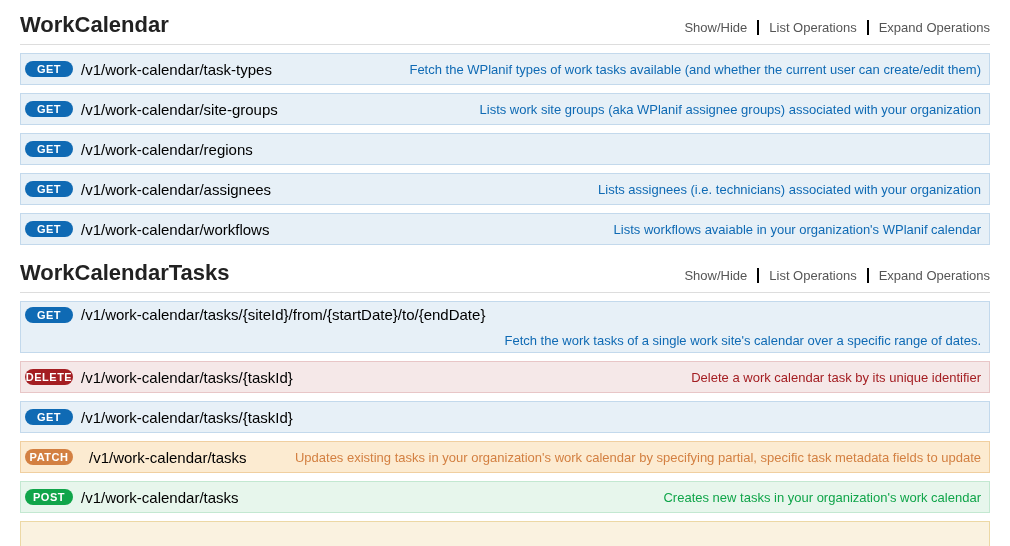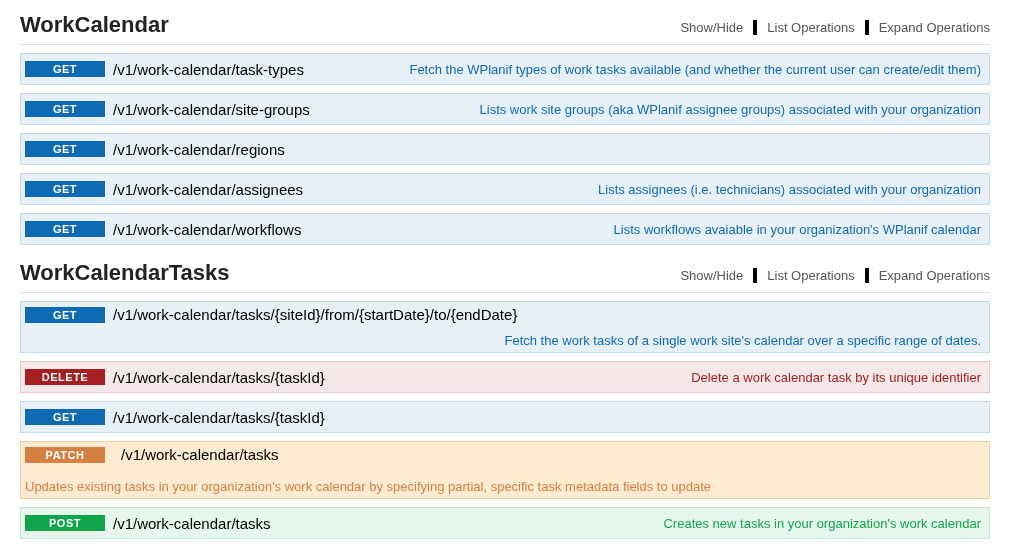--- a/index.html
+++ b/index.html
@@ -28,21 +28,21 @@
   }
   .section-actions {
     font-size: 13px;
     color: #555;
     display: flex;
     gap: 0;
   }
   .section-actions span {
     cursor: pointer;
     padding: 0 10px;
-    border-right: 4px solid #000000;
+    border-right: 2px solid #000000;
   }
   .section-actions span:last-child { border-right: none; padding-right: 0; }
   .ops { display: flex; flex-direction: column; gap: 8px; }
   .op {
     display: flex;
     align-items: center;
     flex-wrap: wrap;
     border: 1px solid;
     padding: 4px 8px 4px 4px;
     gap: 8px;
@@ -57,23 +57,24 @@
   .op.post   { background: #e7f6ec; border-color: #c3e8d1; }
   .op.put    { background: #faf2e0; border-color: #ecd8a5; }
 
   .method {
     text-align: center;
     color: #fff;
     font-weight: 700;
     font-size: 11px;
     letter-spacing: 0.5px;
     padding: 2px 0;
-    width: 80px;
+    width: 48px;
     flex-shrink: 0;
     text-transform: uppercase;
+    border-radius: 12px;
   }
   .method.get    { background: #0f6ab4; }
   .method.delete { background: #a41e22; }
   .method.patch  { background: #d38042; }
   .method.post   { background: #10a54a; }
 
   .path {
     font-size: 15px;
     color: #000000;
     flex-shrink: 0;

